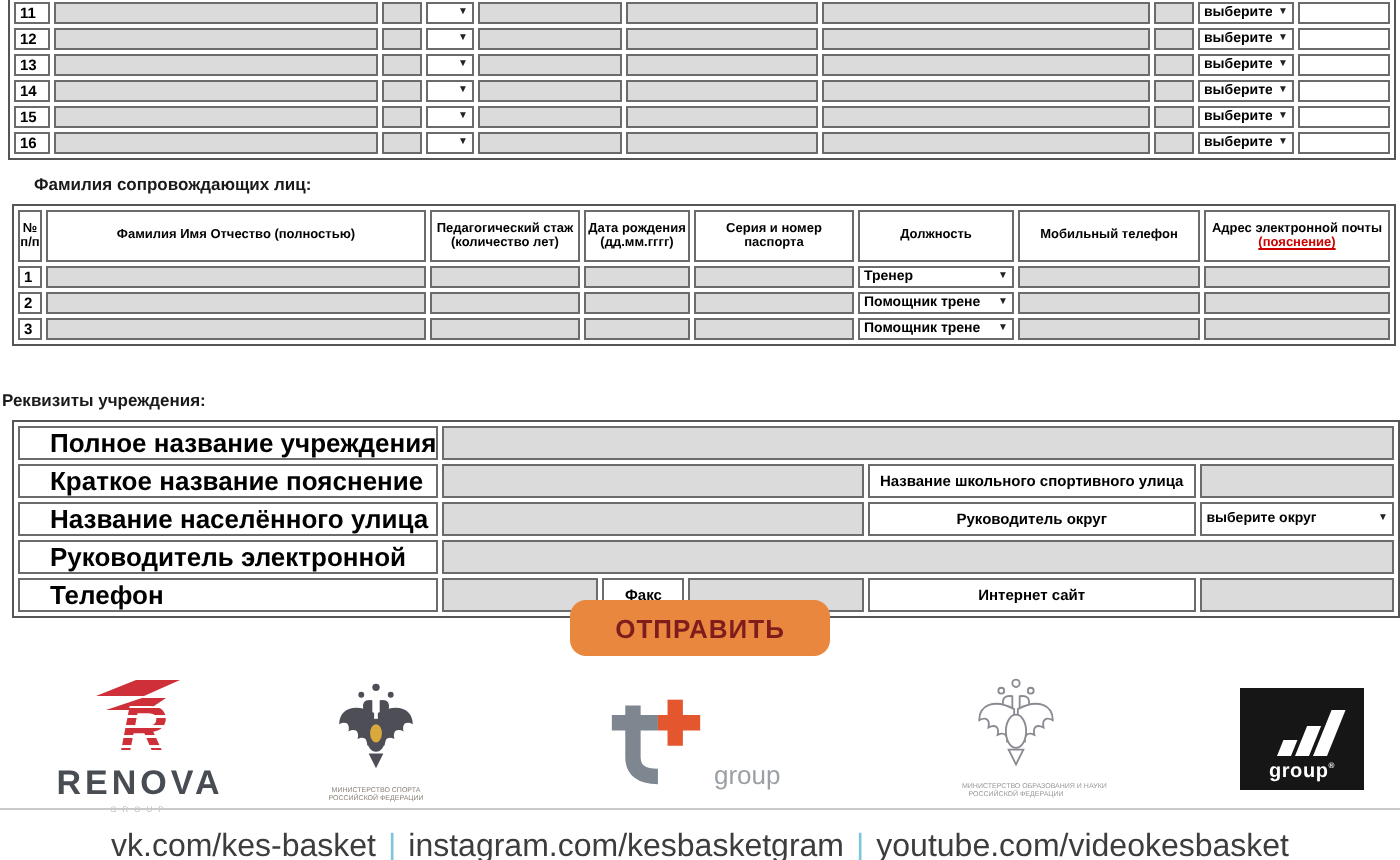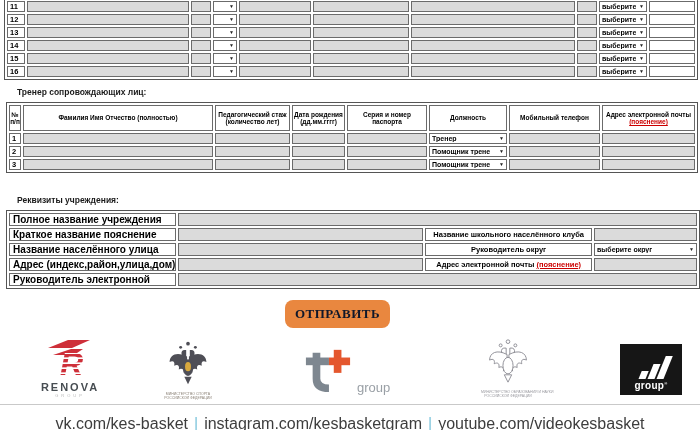--- a/index.html
+++ b/index.html
@@ -9,37 +9,37 @@
   table{border-collapse:separate;border-spacing:2px;table-layout:fixed;border:1px solid #555}
   td{border:1px solid #6b6b6b;font-size:7px;vertical-align:middle;overflow:hidden;white-space:nowrap}
   .in{background:#dbdbdb}
   .wh{background:#fff}
   .num{background:#fff;font-weight:bold;font-size:7.5px;padding-left:2px}
   .dd{background:#fff;position:relative}
   .ddflex{display:flex;align-items:center;justify-content:space-between;padding:0 2px;height:100%}
   .ddlabel{font-weight:bold;font-size:7px;overflow:hidden;white-space:nowrap}
   .caret{font-size:5px;color:#222;line-height:1}
   .hdr{background:#fff;font-weight:bold;font-size:6.5px;text-align:center;white-space:normal;line-height:7.5px;vertical-align:middle}
-  .lbl{background:#fff;font-weight:bold;font-size:10px;padding-left:3px}
+  .lbl{background:#fff;font-weight:bold;font-size:13px;padding-left:15px}
   .lblc{background:#fff;font-weight:bold;font-size:7.5px;text-align:center}
   .note{color:#cc0000;text-decoration:underline;font-weight:bold}
   .sec-title{position:absolute;font-size:8.5px;font-weight:bold;color:#1a1a1a}
   #top-table{left:4px;top:-2px}
   #top-table td{height:10px}
   #staff-table{left:6px;top:102px}
   #staff-table td.hdr{height:26px}
   #staff-table td{height:11px}
   #req-table{left:6px;top:210px}
   #req-table td{height:9px}
-  #submit-btn{left:285px;top:300px;width:105px;height:28px;background:#e9873f;border:none;
-    border-radius:8px;color:#0f172a;font-weight:bold;font-size:13px;letter-spacing:.5px;
-    font-family:Liberation Serif, serif;cursor:pointer}
+  #submit-btn{left:285px;top:300px;width:130px;height:28px;background:#e9873f;border:none;
+    border-radius:8px;color:#7f1d1d;font-weight:bold;font-size:13px;letter-spacing:.5px;
+    font-family:Liberation Sans, sans-serif;cursor:pointer}
   .logo{position:absolute;text-align:center}
   #renova{left:28px;top:339px;width:84px}
-  #renova .rn-name{font-size:11px;font-weight:bold;letter-spacing:2px;color:#474d52;margin-top:1px}
+  #renova .rn-name{font-size:17px;font-weight:bold;letter-spacing:2px;color:#474d52;margin-top:1px}
   #renova .rn-sub{font-size:4px;letter-spacing:3px;color:#b8b8b8}
   #minsport{left:163px;top:340px;width:50px}
   #minedu{left:481px;top:338px;width:54px}
   .min-cap{font-size:3.5px;line-height:4px;color:#8c8378;margin-top:2px;white-space:nowrap}
   #minedu .min-cap{color:#9a9aa0}
   #tplus{left:303px;top:346px;width:110px;display:flex;align-items:flex-end}
   #tplus .tp-group{font-size:13px;color:#9aa0a6;margin-left:4px;line-height:12px}
   #adidas{left:620px;top:344px;width:62px;height:51px;background:#161616;display:flex;
     flex-direction:column;align-items:center;justify-content:flex-end;padding-bottom:4px}
   #adidas .ad-word{color:#fff;font-weight:bold;font-size:10px;letter-spacing:.3px;line-height:10px}
@@ -193,21 +193,21 @@
           <div class="ddflex">
             <span class="ddlabel">выберите</span>
             <span class="caret">▼</span>
           </div>
         </td>
       <td class="wh"></td>
     </tr>
   </tbody>
 </table>
 
-<div class="sec-title" style="left:17px;top:87px">Тренер сопровождающих лиц:</div>
+<div class="sec-title" style="left:17px;top:87px">Фамилия сопровождающих лиц:</div>
 
 <table id="staff-table" class="abs">
   <colgroup>
       <col style="width:12px">
       <col style="width:190px">
       <col style="width:75px">
       <col style="width:53px">
       <col style="width:80px">
       <col style="width:78px">
       <col style="width:91px">
@@ -265,62 +265,64 @@
             <span class="ddlabel" style="max-width:58px">Помощник тренера</span>
             <span class="caret">▼</span>
           </div>
         </td>
       <td class="in"></td>
       <td class="in"></td>
     </tr>
   </tbody>
 </table>
 
-<div class="sec-title" style="left:17px;top:195px">Реквизиты учреждения:</div>
+<div class="sec-title" style="left:1px;top:195px">Реквизиты учреждения:</div>
 
 <table id="req-table" class="abs">
   <colgroup>
       <col style="width:141px">
       <col style="width:101px">
       <col style="width:47px">
       <col style="width:113px">
       <col style="width:168px">
       <col style="width:106px">
     </colgroup>
   <tbody>
     <tr>
       <td class="lbl">Полное название учреждения</td>
       <td class="in" colspan="5"></td>
     </tr>
     <tr>
       <td class="lbl">Краткое название пояснение</td>
       <td class="in" colspan="3"></td>
-      <td class="lblc">Название школьного населённого клуба</td>
+      <td class="lblc">Название школьного спортивного улица</td>
       <td class="in"></td>
     </tr>
     <tr>
       <td class="lbl">Название населённого улица</td>
       <td class="in" colspan="3"></td>
       <td class="lblc">Руководитель округ</td>
       <td class="dd">
           <div class="ddflex">
             <span class="ddlabel">выберите округ</span>
             <span class="caret">▼</span>
           </div>
         </td>
     </tr>
     <tr>
-      <td class="lbl">Адрес (индекс,район,улица,дом)</td>
-      <td class="in" colspan="3"></td>
-      <td class="lblc"><span>Адрес электронной почты</span> <a class="note">(пояснение)</a></td>
-      <td class="in"></td>
-    </tr>
-    <tr>
       <td class="lbl">Руководитель электронной</td>
       <td class="in" colspan="5"></td>
+    </tr>
+    <tr>
+      <td class="lbl">Телефон</td>
+      <td class="in"></td>
+      <td class="lblc">Факс</td>
+      <td class="in"></td>
+      <td class="lblc">Интернет сайт</td>
+      <td class="in"></td>
     </tr>
   </tbody>
 </table>
 
 <button id="submit-btn" class="abs">ОТПРАВИТЬ</button>
 
 <div id="renova" class="logo">
   <svg width="48" height="37" viewBox="0 0 48 37">
     <defs>
       <pattern id="rstripe" width="48" height="5" patternUnits="userSpaceOnUse">

